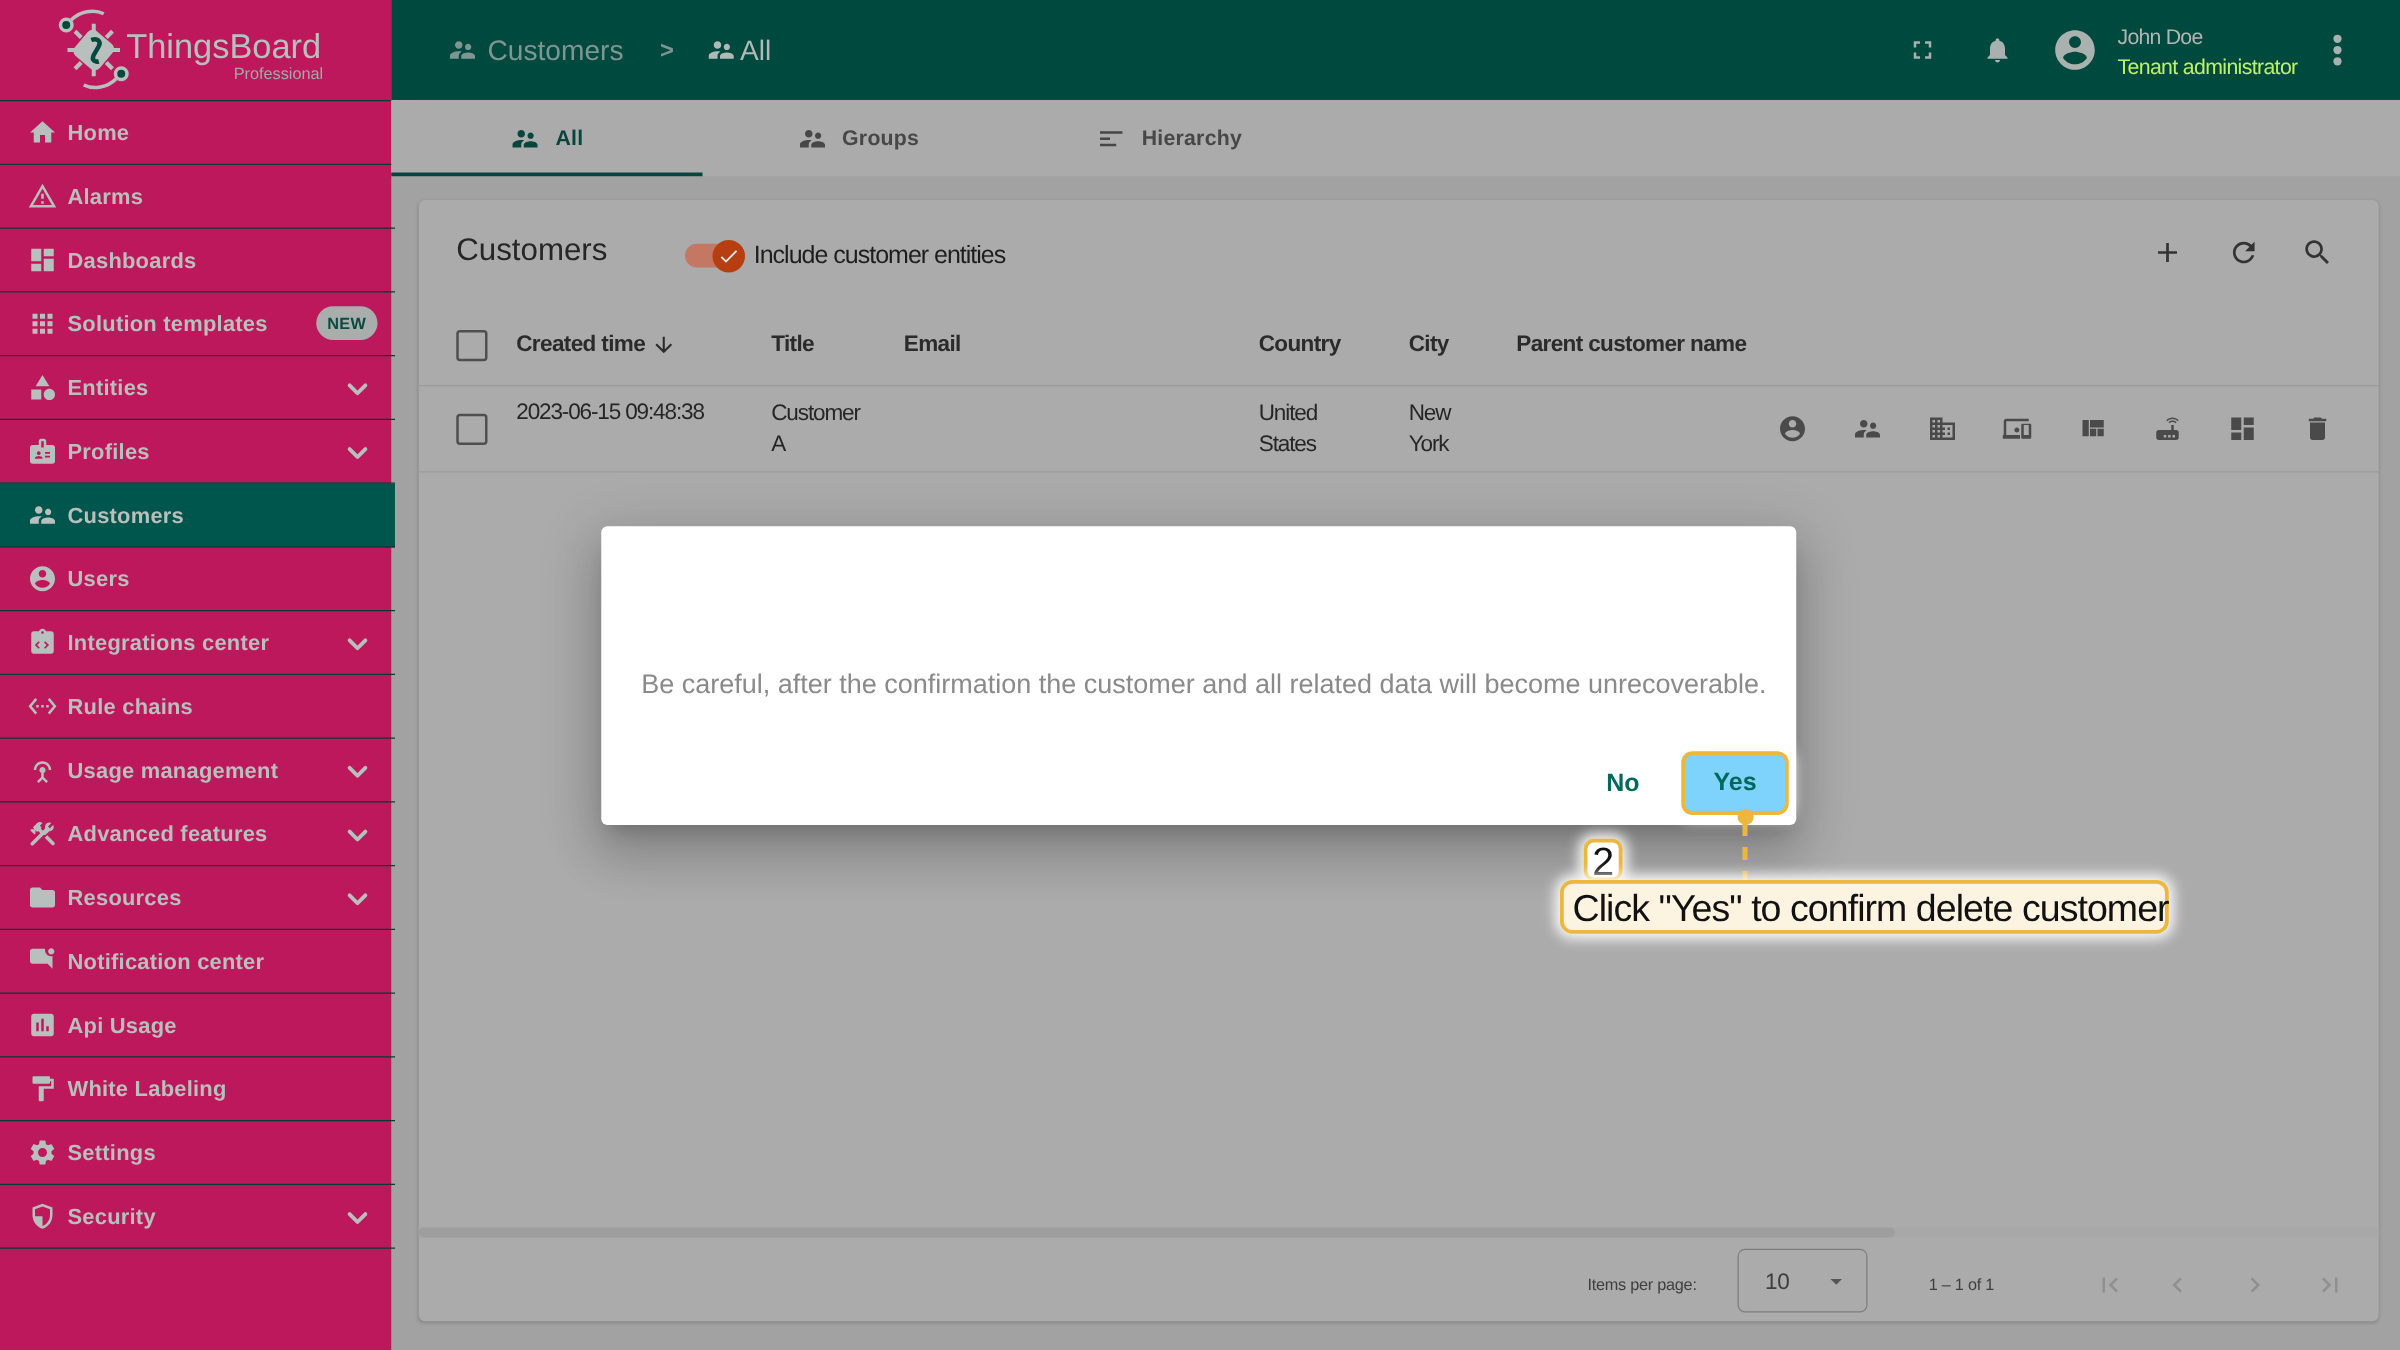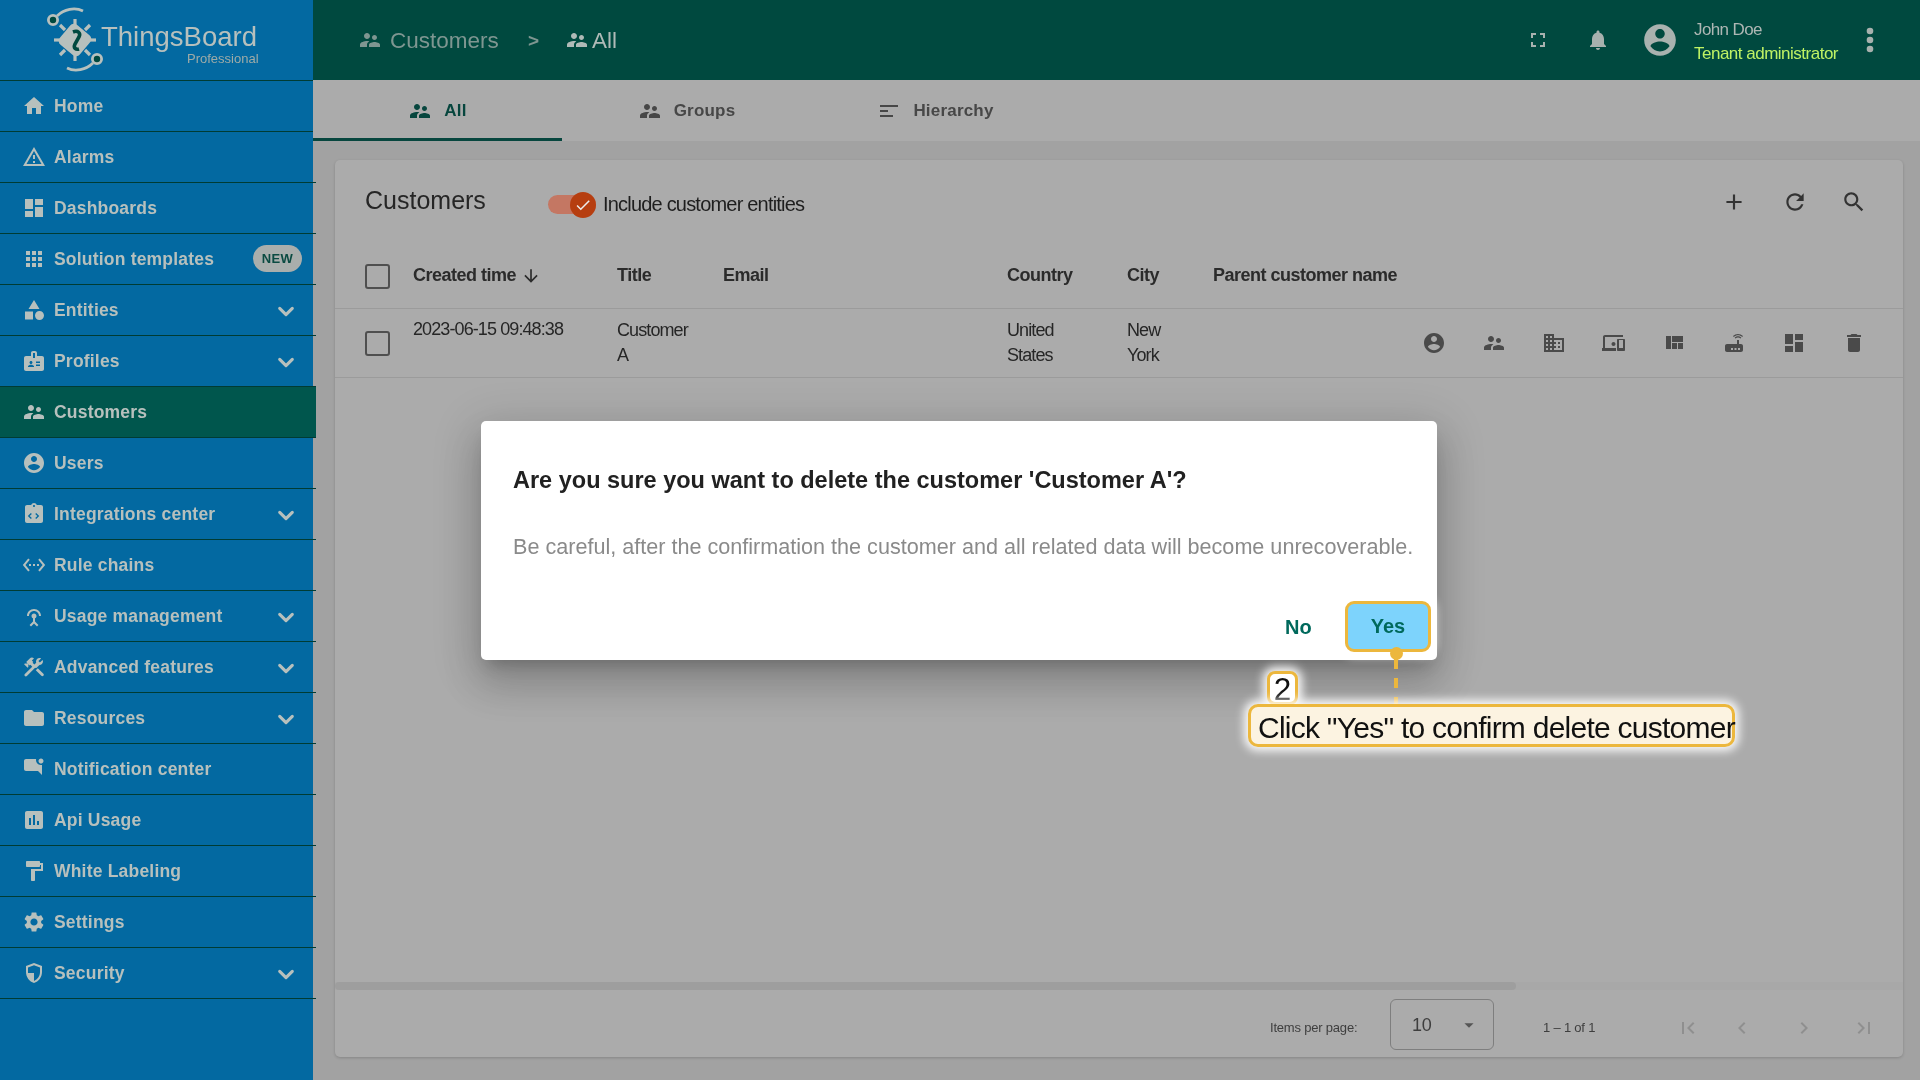--- a/index.html
+++ b/index.html
@@ -2,21 +2,21 @@
 <html><head>
 <meta charset="utf-8">
 <style>
   * { margin:0; padding:0; box-sizing:border-box; }
   html,body { width:1920px; height:1080px; overflow:hidden; background:#A2A2A2;
     font-family:"Liberation Sans", sans-serif; }
   .abs { position:absolute; }
   svg { display:block; }
 
   
-  #sidebar { position:absolute; left:0; top:0; width:313px; height:1080px; background:#0369a1; }
+  #sidebar { position:absolute; left:0; top:0; width:313px; height:1080px; background:#be185d; }
   #logo { position:absolute; left:0; top:0; width:313px; height:80px; }
   #menu { position:absolute; left:0; top:80px; width:316px; border-top:1px solid #003C34; }
   .mi { position:relative; height:51px; display:flex; align-items:center; padding-left:22px;
         border-bottom:1px solid #003C34; color:#B7C0BD; }
   .mi.sel { background:#00564D; }
   .mi .ic { width:24px; height:24px; margin-right:8px; flex:none; }
   .mi .lbl { font-size:17.5px; font-weight:700; letter-spacing:.2px; }
   .mi .chev { position:absolute; right:18px; top:14px; width:24px; height:24px; }
   .newbadge { position:absolute; right:14px; top:11px; background:#A9AEAC; color:#0B4B42;
       font-size:13px; font-weight:700; padding:6px 9px; border-radius:14px; letter-spacing:.3px;}
@@ -378,21 +378,20 @@
     </svg>
   <svg class="pagic" style="left:1457px" viewBox="0 0 24 24" fill="currentColor">
       <path d="M10 6L8.59 7.41 13.17 12l-4.58 4.59L10 18l6-6z"></path>
     </svg>
   <svg class="pagic" style="left:1517px" viewBox="0 0 24 24" fill="currentColor">
       <path d="M5.59 7.41L10.18 12l-4.59 4.59L7 18l6-6-6-6zM16 6h2v12h-2z"></path>
     </svg>
 </div>
 
 <div id="dialog">
-  <div id="dlg-title">Are you sure you want to delete the customer 'Customer A'?</div>
   <div id="dlg-body">Be careful, after the confirmation the customer and all related data will become unrecoverable.</div>
   <div class="dlg-btn" style="left:804px; top:195px;">No</div>
 
 </div>
 
 <div id="yesbox">
     <span style="font-size:20px;font-weight:700;color:#00695C;">Yes</span>
   </div>
 <div id="conn-dot"></div>
 <div id="conn-line"></div>

